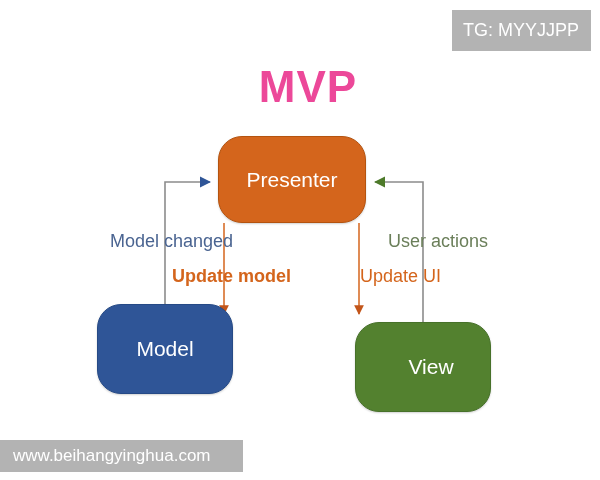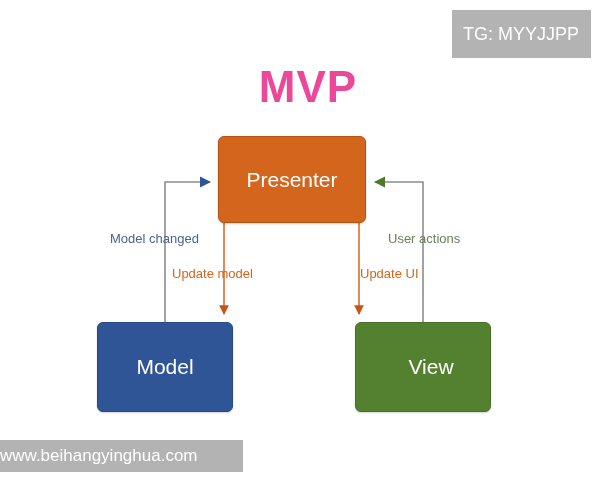--- a/index.html
+++ b/index.html
@@ -38,114 +38,116 @@
     font-weight: bold;
     letter-spacing: 1px;
     color: #ec4899;
     font-family: "Liberation Sans", sans-serif;
   }
 
   
   .node {
     position: absolute;
     box-sizing: border-box;
-    border-radius: 6px;
+    border-radius: 24px;
     display: flex;
     align-items: center;
     justify-content: center;
     font-size: 21px;
     color: #ffffff;
     font-family: "Liberation Sans", sans-serif;
   }
   .node-presenter {
     left: 218px;
     top: 136px;
     width: 148px;
     height: 87px;
     background: #d4651c;
     border: 1.5px solid #b4530f;
     box-shadow: 0 1px 2px rgba(0,0,0,0.18);
   }
   .node-model {
     left: 97px;
-    top: 322px;
+    top: 304px;
     width: 136px;
     height: 90px;
     background: #2f5597;
     border: 1.5px solid #264a86;
     box-shadow: 0 1px 2px rgba(0,0,0,0.18);
   }
   .node-view {
     left: 355px;
     top: 322px;
     width: 136px;
     height: 90px;
     background: #53812f;
     border: 1.5px solid #47712a;
     box-shadow: 0 1px 2px rgba(0,0,0,0.18);
     padding-left: 16px;
   }
 
   
   .edge-label {
     position: absolute;
-    font-size: 13px;
+    font-size: 18px;
     white-space: nowrap;
     font-family: "Liberation Sans", sans-serif;
   }
   .lbl-model-changed {
     left: 110px;
     top: 231px;
     color: #4a6491;
   }
   .lbl-update-model {
     left: 172px;
     top: 266px;
     color: #d4651c;
+    font-weight: bold;
   }
   .lbl-update-ui {
     left: 326px;
     top: 266px;
     color: #d4651c;
     margin-left: 34px;
   }
   .lbl-user-actions {
     left: 381px;
     top: 231px;
     color: #6b7f5a;
     margin-left: 7px;
   }
 
   
   .badge-tg {
     position: absolute;
     left: 452px;
     top: 10px;
     width: 139px;
-    height: 48px;
+    height: 41px;
     background: #b3b3b3;
     color: #ffffff;
     font-size: 18px;
     display: flex;
     align-items: center;
     padding-left: 11px;
     box-sizing: border-box;
     font-family: "Liberation Sans", sans-serif;
   }
   .watermark {
     position: absolute;
     left: 0px;
     top: 440px;
     width: 243px;
     height: 32px;
     background: #b3b3b3;
     color: #ffffff;
     font-size: 17px;
     display: flex;
     align-items: center;
+    padding-left: 13px;
     box-sizing: border-box;
     font-family: "Liberation Sans", sans-serif;
   }
 </style>
 </head>
 <body>
 
 <div id="stage">
 
   <svg id="diagram-svg" viewBox="0 0 600 480" xmlns="http://www.w3.org/2000/svg">

